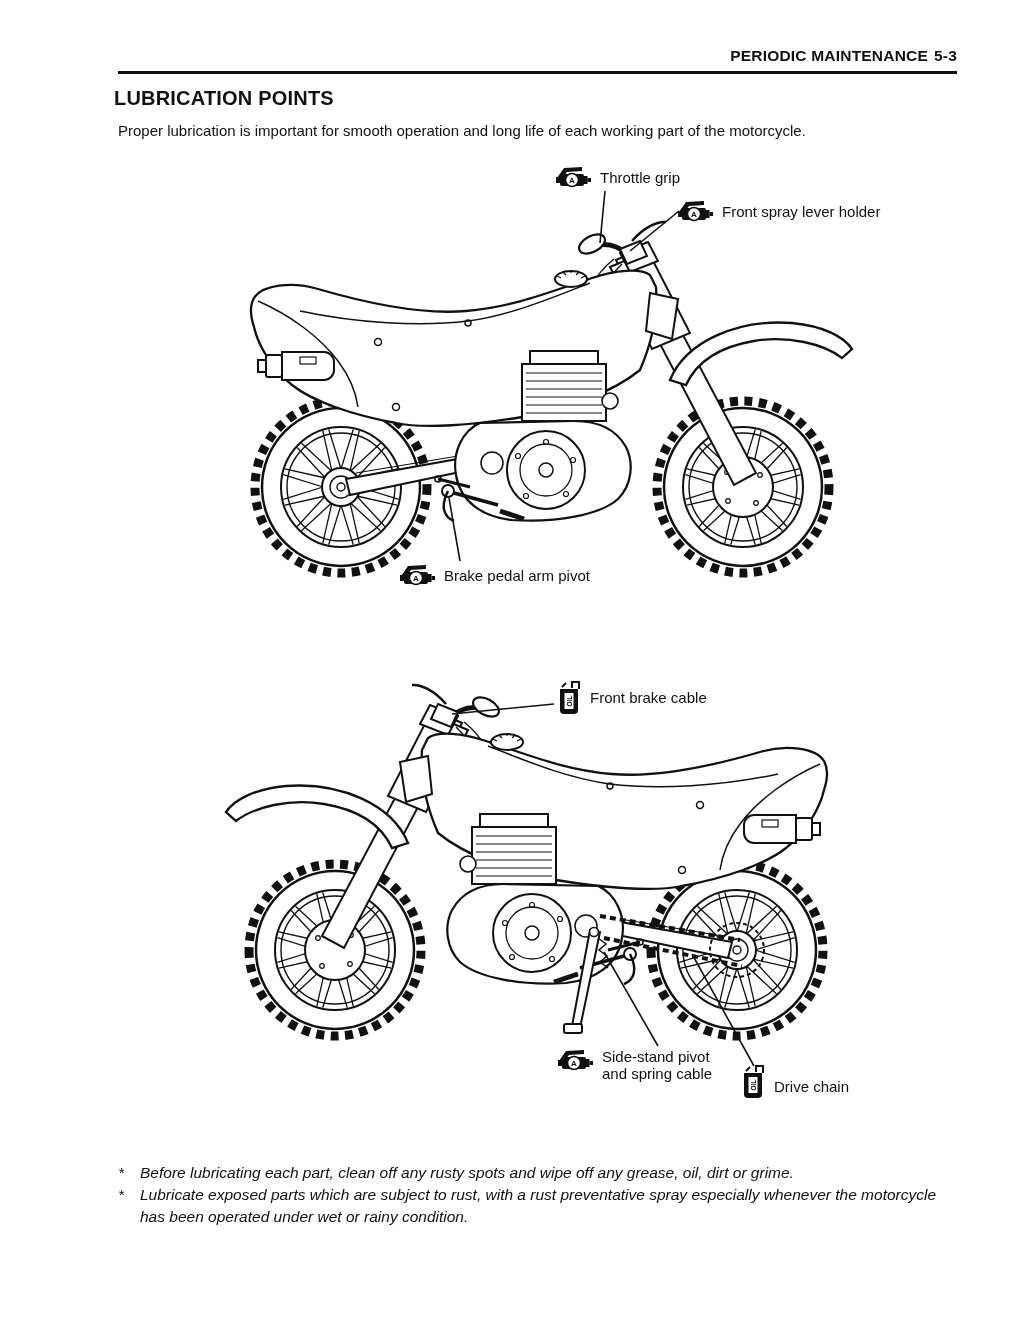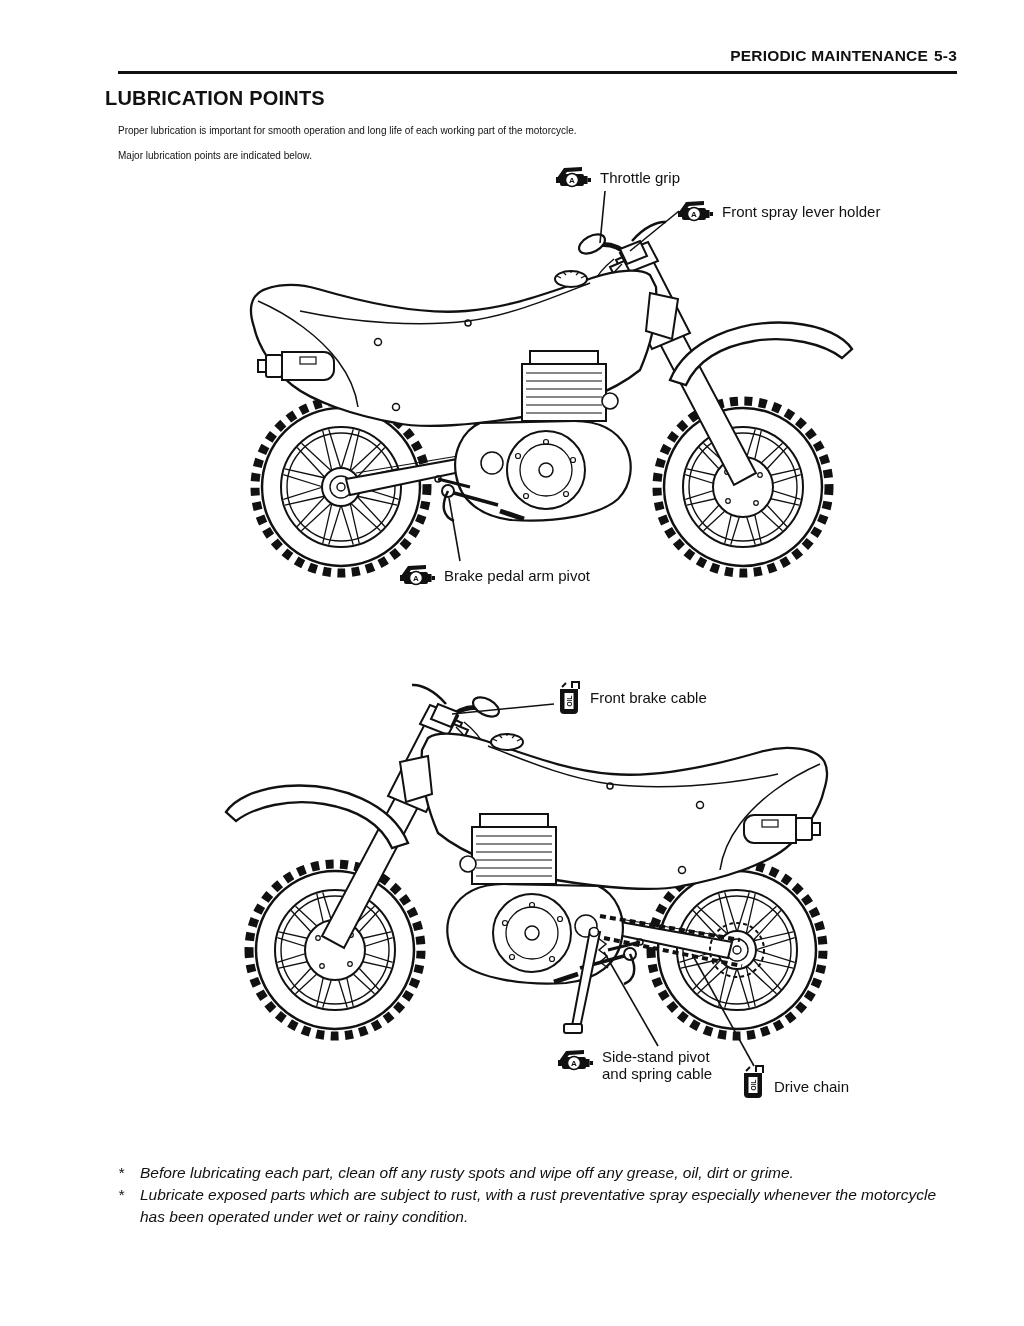--- a/index.html
+++ b/index.html
@@ -1,22 +1,22 @@
 <!DOCTYPE html>
 <html><head>
 <meta charset="utf-8">
 <style>
   html,body{margin:0;padding:0;background:#fff;}
   .page{position:relative;width:1024px;height:1326px;background:#fff;overflow:hidden;
         font-family:"Liberation Sans", sans-serif;color:#111;}
   .hdr{position:absolute;top:47px;left:118px;width:839px;display:flex;justify-content:flex-end;
        gap:6px;font-weight:bold;font-size:15.5px;letter-spacing:.2px;}
   .rule{position:absolute;top:71px;left:118px;width:839px;height:3px;background:#111;}
-  .title{position:absolute;top:87px;left:105px;font-size:20px;font-weight:bold;letter-spacing:.2px;}
-  .intro{position:absolute;top:118px;left:118px;width:880px;font-size:10px;line-height:25px;}
+  .title{position:absolute;top:87px;left:114px;font-size:20px;font-weight:bold;letter-spacing:.2px;}
+  .intro{position:absolute;top:118px;left:118px;width:880px;font-size:15px;line-height:25px;}
   .fig{position:absolute;left:0;width:1024px;}
   .fig svg.art{position:absolute;left:0;top:0;}
   .callout{position:absolute;display:flex;gap:8px;align-items:center;font-size:15px;
            white-space:nowrap;line-height:17px;}
   .callout.oilrow{align-items:flex-start;}
   .callout.oilrow .lbl{margin-top:9px;}
   .callout.wrap{white-space:normal;align-items:flex-start;}
   .callout.wrap .lbl{width:128px;}
   .note{position:absolute;top:1162px;left:118px;width:830px;font-style:italic;
         font-size:15.5px;line-height:22px;}
@@ -102,21 +102,20 @@
   <div class="hdr">
     <span>PERIODIC MAINTENANCE</span>
     <span>5-3</span>
   </div>
   <div class="rule"></div>
 
   <div class="title">LUBRICATION POINTS</div>
 
   <div class="intro">
     <div>Proper lubrication is important for smooth operation and long life of each working part of the motorcycle.</div>
-    <div>Major lubrication points are indicated below.</div>
   </div>
 
   <div class="fig" style="top:165px;height:455px;">
     <svg class="art" width="1024" height="455">
       <use href="#bike-art"></use>
       <g>
         <path class="k" stroke-width="1.6" d="M605,26 L600,78"></path>
         <path class="k" stroke-width="1.6" d="M679,46 L630,86"></path>
         <path class="k" stroke-width="1.6" d="M449,333 L460,396"></path>
       </g>

